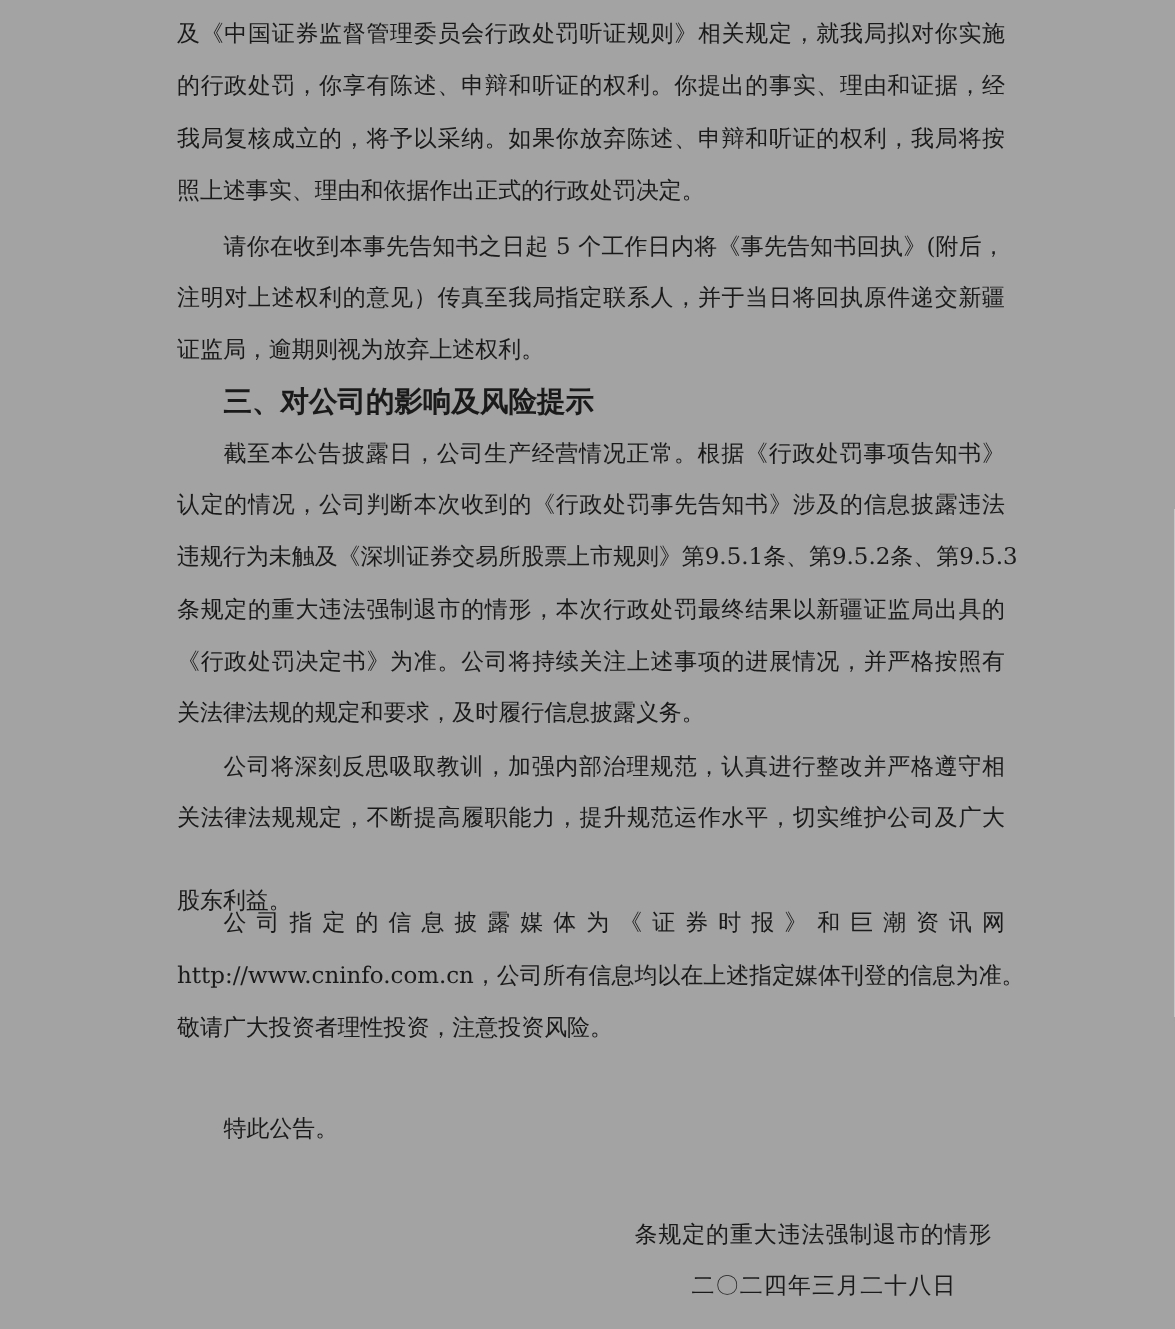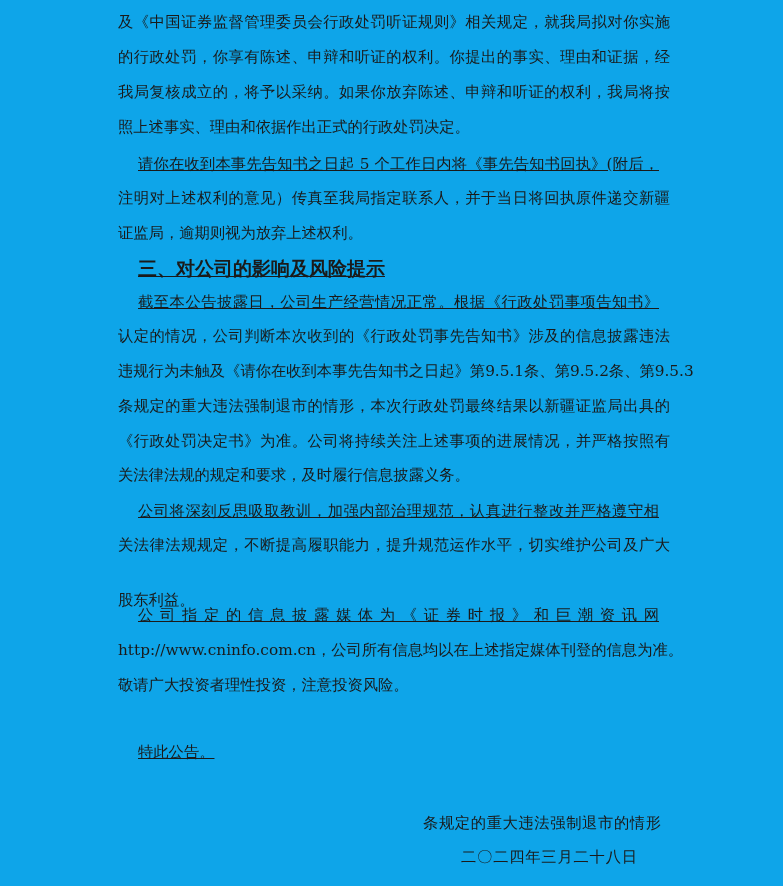--- a/index.html
+++ b/index.html
@@ -13,36 +13,36 @@
       position: relative;
       overflow: hidden;
       font-family: "DejaVu Serif", "Liberation Serif", serif;
       color: #1a1a1a;
     }
     .page {
       position: absolute;
       left: 0; top: 0;
       width: 783px;
       height: 886px;
-      background: #0ea5e9;
+      background: #a3a3a3;
     }
     .line {
       position: absolute;
       left: 118px;
       width: 552px;
       height: 24px;
       font-size: 15.3px;
       line-height: 24px;
       white-space: nowrap;
       text-align: justify;
       text-align-last: justify;
       letter-spacing: 0;
       overflow: visible;
     }
-    .line.indent { left: 138px; width: 521px; text-decoration: underline; }
+    .line.indent { left: 149px; width: 521px; }
     .line.last { text-align-last: left; width: auto; }
     .heading {
       font-family: "DejaVu Sans", "Liberation Sans", sans-serif;
       font-weight: bold;
       font-size: 19px;
     }
     .sig {
       position: absolute;
       font-size: 15.3px;
       line-height: 24px;
@@ -62,21 +62,21 @@
   <div class="line last" style="top:115px">照上述事实、理由和依据作出正式的行政处罚决定。</div>
 
   <div class="line indent" style="top:152px">请你在收到本事先告知书之日起 5 个工作日内将《事先告知书回执》(附后，</div>
   <div class="line" style="top:186px">注明对上述权利的意见）传真至我局指定联系人，并于当日将回执原件递交新疆</div>
   <div class="line last" style="top:221px">证监局，逾期则视为放弃上述权利。</div>
 
   <div class="line indent last heading" style="top:256px">三、对公司的影响及风险提示</div>
 
   <div class="line indent" style="top:290px">截至本公告披露日，公司生产经营情况正常。根据《行政处罚事项告知书》</div>
   <div class="line" style="top:324px">认定的情况，公司判断本次收到的《行政处罚事先告知书》涉及的信息披露违法</div>
-  <div class="line" style="top:359px">违规行为未触及《请你在收到本事先告知书之日起》第9.5.1条、第9.5.2条、第9.5.3</div>
+  <div class="line" style="top:359px">违规行为未触及《深圳证券交易所股票上市规则》第9.5.1条、第9.5.2条、第9.5.3</div>
   <div class="line" style="top:394px">条规定的重大违法强制退市的情形，本次行政处罚最终结果以新疆证监局出具的</div>
   <div class="line" style="top:429px">《行政处罚决定书》为准。公司将持续关注上述事项的进展情况，并严格按照有</div>
   <div class="line last" style="top:463px">关法律法规的规定和要求，及时履行信息披露义务。</div>
 
   <div class="line indent" style="top:499px">公司将深刻反思吸取教训，加强内部治理规范，认真进行整改并严格遵守相</div>
   <div class="line" style="top:533px">关法律法规规定，不断提高履职能力，提升规范运作水平，切实维护公司及广大</div>
   <div class="line last" style="top:588px">股东利益。</div>
 
   <div class="line indent" style="top:603px">公 司 指 定 的 信 息 披 露 媒 体 为 《 证 券 时 报 》 和 巨 潮 资 讯 网</div>
   <div class="line" style="top:638px">http://www.cninfo.com.cn，公司所有信息均以在上述指定媒体刊登的信息为准。</div>

